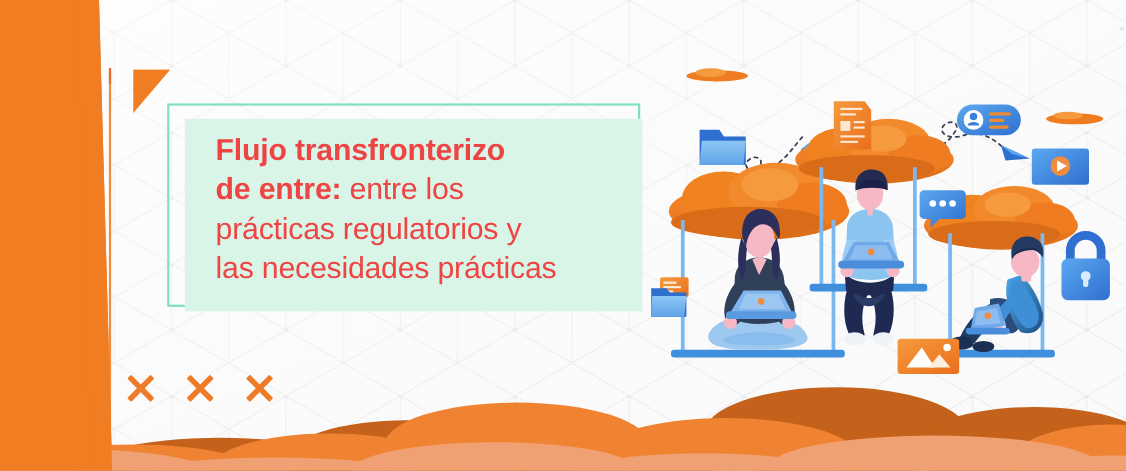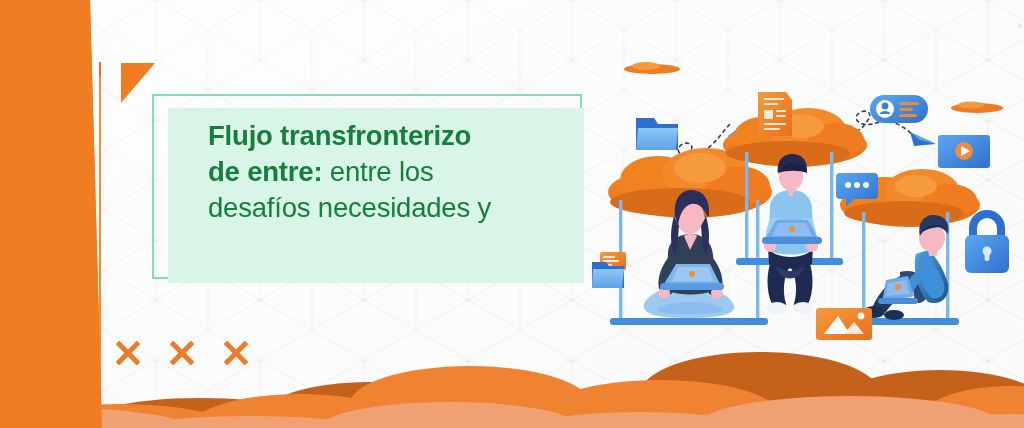--- a/index.html
+++ b/index.html
@@ -84,26 +84,26 @@
   }
   .title-box {
     position: absolute;
     left: 168px; top: 108px;
     width: 416px; height: 175px;
     background: #d8f5e7;
     z-index: 6;
   }
   .title-text {
     position: absolute;
-    left: 208px; top: 118px;
+    left: 196px; top: 118px;
     width: 380px;
     z-index: 7;
     font-size: 27.5px;
     line-height: 36px;
-    color: #15803d;
+    color: #ef4444;
     font-weight: 400;
     letter-spacing: -0.2px;
   }
   .title-text b { font-weight: 700; }
   
   .hills { position: absolute; left: 0; bottom: 0; width: 1024px; height: 110px; z-index: 6; }
   
   .illustration { position: absolute; left: 580px; top: 40px; width: 444px; height: 330px; z-index: 5; }
   .right-edge-mark {
     position: absolute; right: 2px; top: 24px;
@@ -151,21 +151,22 @@
     <div class="x-mark"></div>
     <div class="x-mark"></div>
     <div class="x-mark"></div>
   </div>
 
   <div class="title-frame"></div>
   <div class="title-box"></div>
   <div class="title-text">
     <b>Flujo transfronterizo</b><br>
     <b>de entre:</b><span> entre los</span><br>
-    <span>desafíos necesidades y</span><br>
+    <span>prácticas regulatorios y</span><br>
+    <span>las necesidades prácticas</span>
   </div>
 
   <svg class="illustration" viewBox="0 0 444 330">
     <defs>
       <linearGradient id="gCloud" x1="0" y1="0" x2="0" y2="1">
         <stop offset="0%" stop-color="#f5882c"></stop>
         <stop offset="55%" stop-color="#ef7c20"></stop>
         <stop offset="100%" stop-color="#d96c18"></stop>
       </linearGradient>
       <linearGradient id="gBlue" x1="0" y1="0" x2="1" y2="1">

